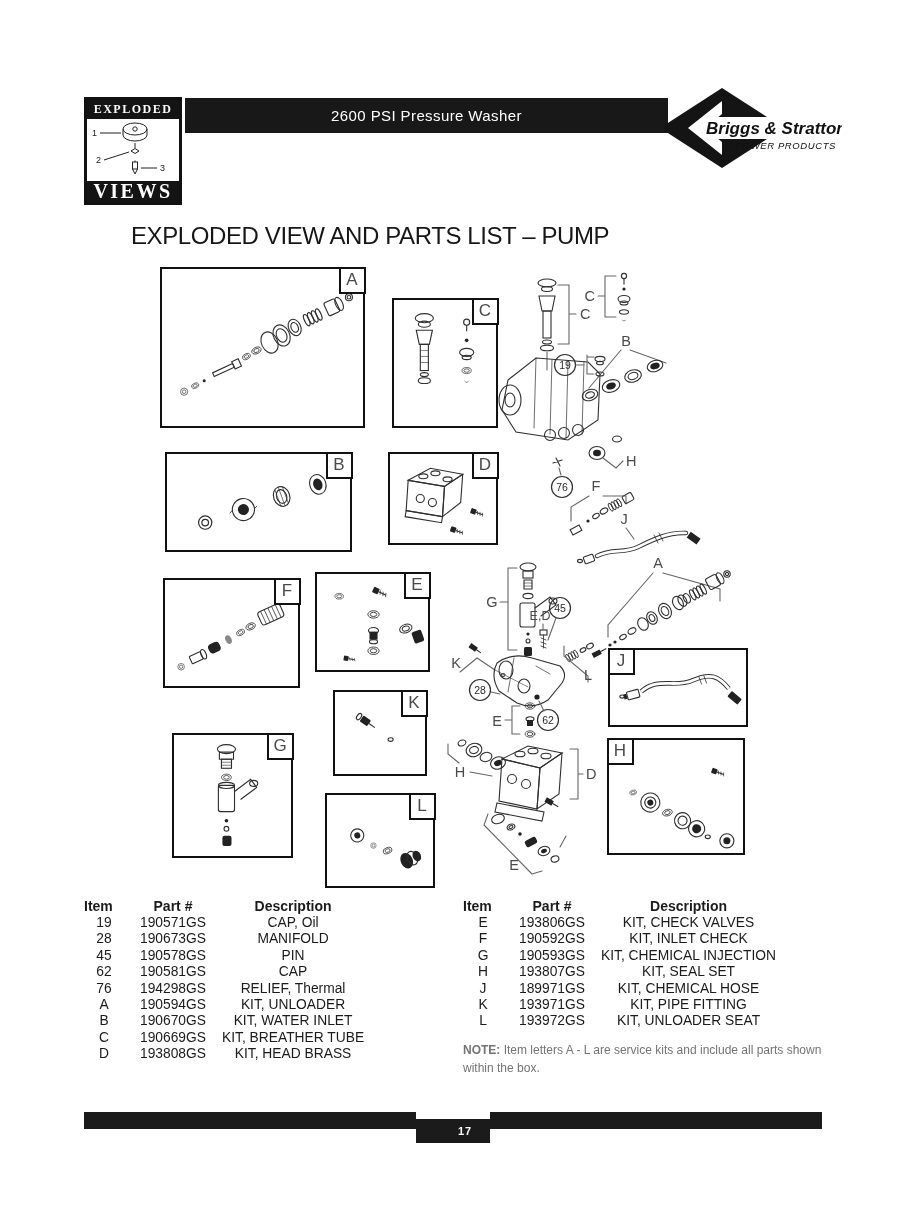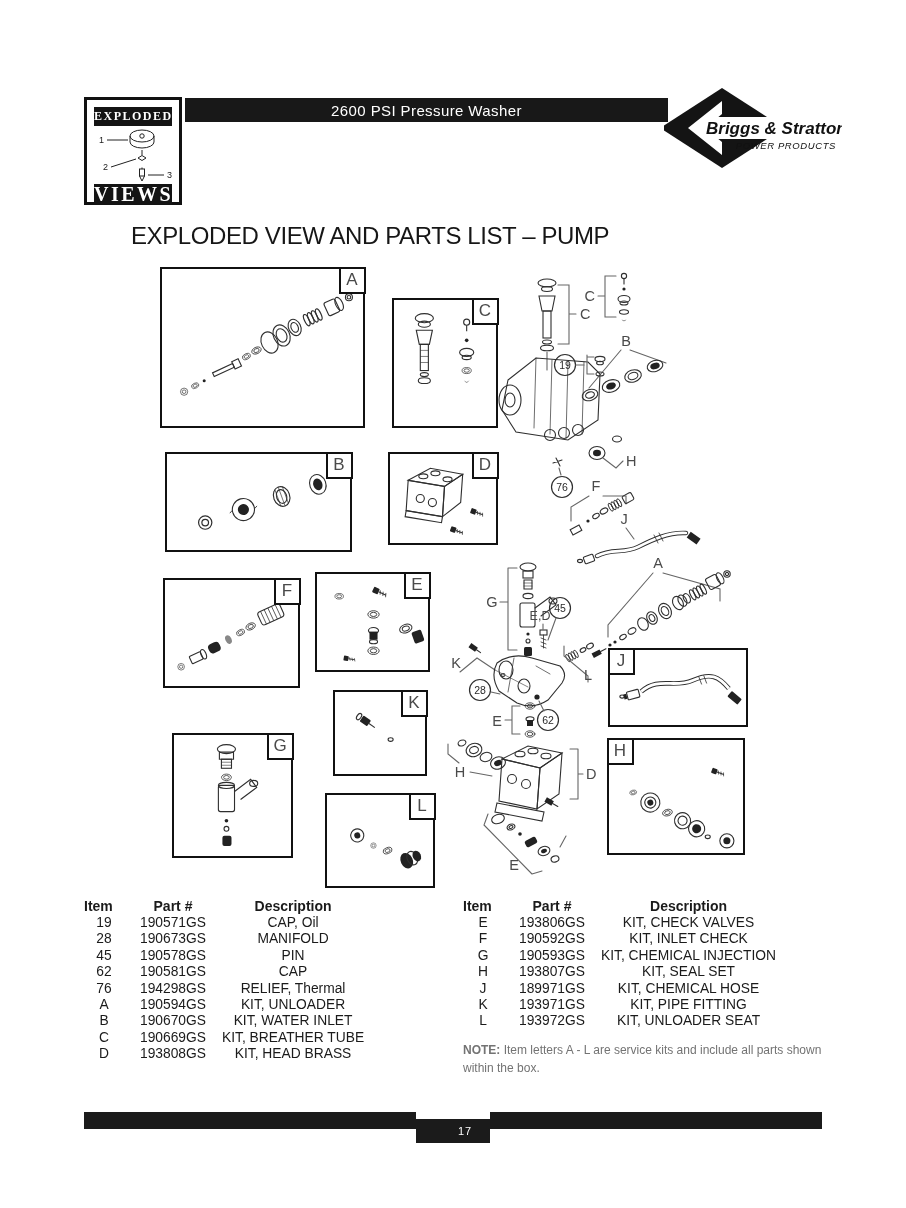--- a/index.html
+++ b/index.html
@@ -6,31 +6,31 @@
   html,body { background:#fff; }
   body {
     width:906px; height:1208px; position:relative;
     font-family:"Liberation Sans", sans-serif; color:#1c1c1c;
     overflow:hidden;
   }
   .abs { position:absolute; }
 
   
   .ev-logo { left:84px; top:97px; width:98px; height:108px;
-    border:3px solid #111; background:#fff; padding:7px;
+    border:3px solid #111; background:#fff; padding:0;
     display:flex; flex-direction:column; }
   .ev-strip { background:#141414; color:#fff; text-align:center;
     font-family:"Liberation Serif", serif; font-weight:bold; }
   .ev-strip.top { font-size:12px; letter-spacing:1.5px; line-height:19px; height:19px; }
   .ev-strip.bottom { font-size:20px; letter-spacing:2.5px; line-height:21px; height:21px; }
   .ev-mid { flex:1; position:relative; }
   .ev-mid svg { display:block; }
   .ev-mid text { font-size:9px; fill:#222; font-family:"Liberation Sans",sans-serif; }
 
-  .banner { left:185px; top:98px; width:483px; height:24px; background:#181818;
+  .banner { left:185px; top:98px; width:483px; height:35px; background:#181818;
     display:flex; align-items:center; justify-content:center; }
   .banner span { color:#fff; font-size:15px; letter-spacing:.4px; }
 
   .brand { left:664px; top:86px; width:178px; height:86px; }
   .brand svg { display:block; }
   .brand-name { font-size:17px; font-weight:bold; font-style:italic; fill:#111; }
   .brand-tag { font-size:9.5px; font-style:italic; fill:#111; letter-spacing:.6px; }
 
   
   .page-title { left:84px; top:222px; font-size:24px; font-weight:400;
@@ -61,21 +61,21 @@
   .right-table { left:463px; top:898px; }
   .note { left:463px; top:1042px; width:362px; font-size:12px; line-height:17.5px; color:#737373; }
   .note b { font-weight:800; }
 
   
   .pagebar-seg { background:#1b1b1b; height:17px; top:1112px; }
   .pagebar-left { left:84px; width:332px; }
   .pagebar-right { left:490px; width:332px; }
   .pagetab { left:416px; top:1119px; width:74px; height:24px; background:#1b1b1b;
     display:flex; align-items:center; justify-content:center; }
-  .pagetab span { color:#fff; font-size:11px; font-weight:normal; letter-spacing:1px;margin-left:24px; }
+  .pagetab span { color:#fff; font-size:11px; font-weight:bold; letter-spacing:1px;margin-left:24px; }
 </style>
 </head>
 <body>
 
 <svg width="0" height="0" style="position:absolute" aria-hidden="true">
   <defs>
     <g id="oring">
         <ellipse rx="7" ry="4.6" fill="none"></ellipse>
         <ellipse rx="4" ry="2.6" fill="none"></ellipse>
       </g>

